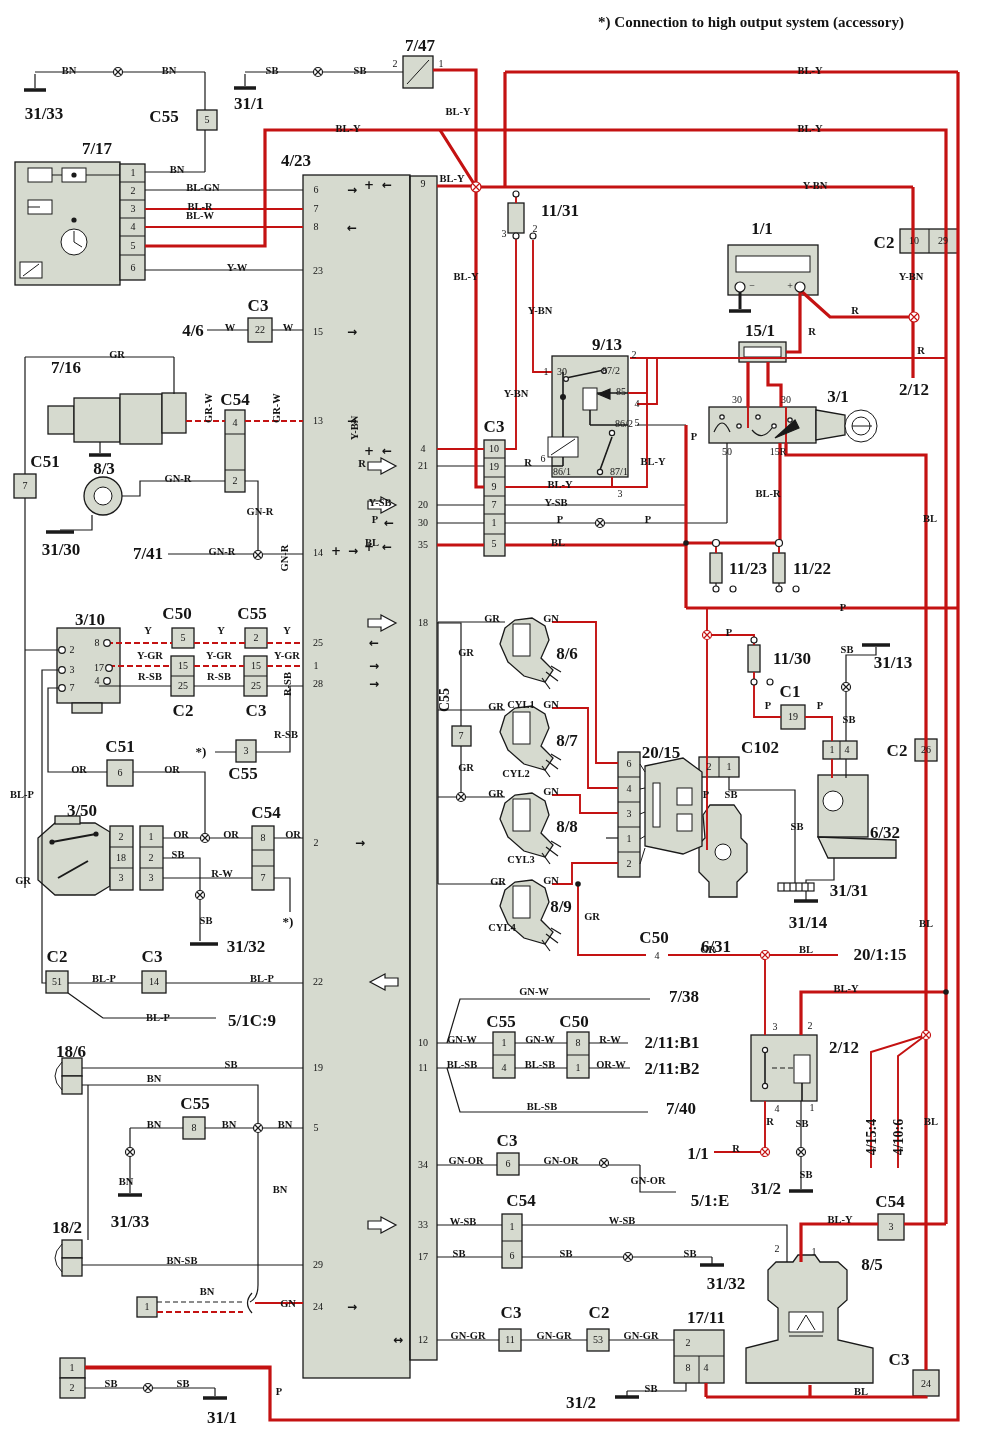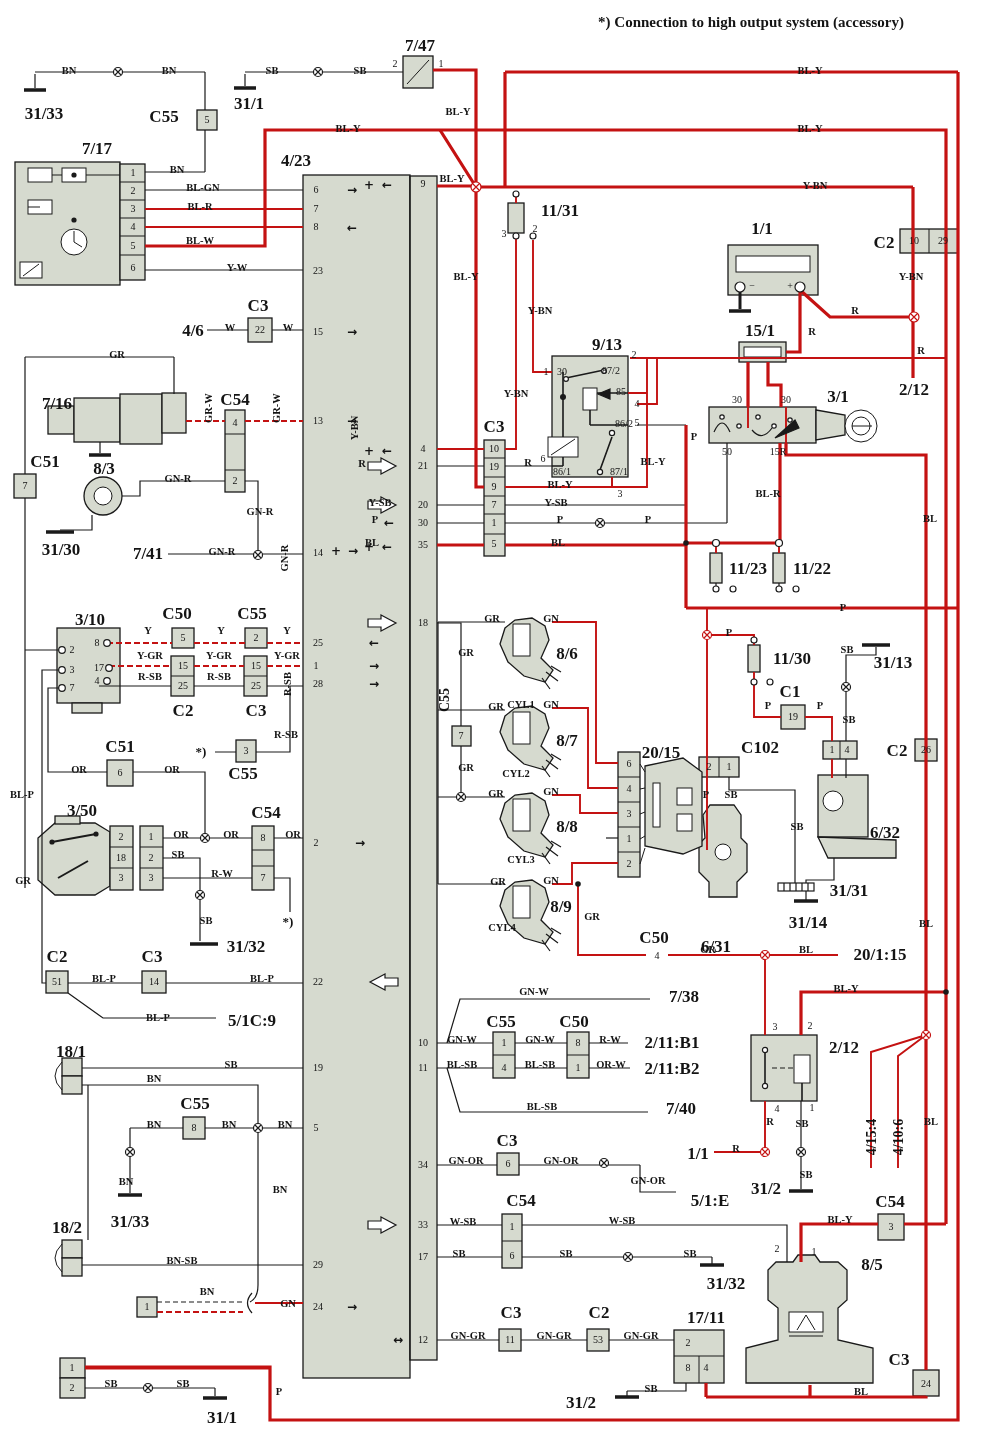--- a/index.html
+++ b/index.html
@@ -357,21 +357,21 @@
       <div class="lbl c" style="left: 97px; top: 148px;">7/17</div>
       <div class="lbl p" style="left: 133px; top: 173px;">1</div>
       <div class="lbl p" style="left: 133px; top: 191px;">2</div>
       <div class="lbl p" style="left: 133px; top: 209px;">3</div>
       <div class="lbl p" style="left: 133px; top: 227px;">4</div>
       <div class="lbl p" style="left: 133px; top: 246px;">5</div>
       <div class="lbl p" style="left: 133px; top: 268px;">6</div>
       <div class="lbl w" style="left: 177px; top: 170px;">BN</div>
       <div class="lbl w" style="left: 203px; top: 188px;">BL-GN</div>
       <div class="lbl w" style="left: 200px; top: 207px;">BL-R</div>
-      <div class="lbl w" style="left: 200px; top: 241px; font-family: Liberation Serif, serif;">BL-W</div>
+      <div class="lbl w" style="left: 200px; top: 216px; font-family: Liberation Serif, serif;">BL-W</div>
       <div class="lbl w" style="left: 237px; top: 268px;">Y-W</div>
       <div class="lbl c" style="left: 296px; top: 160px;">4/23</div>
       <div class="lbl w" style="left: 348px; top: 129px;">BL-Y</div>
       <div class="lbl p" style="left: 423px; top: 184px;">9</div>
       <div class="lbl w" style="left: 452px; top: 179px;">BL-Y</div>
       <div class="lbl w" style="left: 466px; top: 277px;">BL-Y</div>
       <div class="lbl c" style="left: 560px; top: 210px;">11/31</div>
       <div class="lbl p" style="left: 504px; top: 234px;">3</div>
       <div class="lbl p" style="left: 535px; top: 229px;">2</div>
       <div class="lbl w" style="left: 540px; top: 311px;">Y-BN</div>
@@ -453,21 +453,21 @@
       <div class="lbl p" style="left: 847px; top: 750px;">4</div>
       <div class="lbl c" style="left: 885px; top: 832px;">6/32</div>
       <div class="lbl c" style="left: 897px; top: 750px;">C2</div>
       <div class="lbl p" style="left: 926px; top: 750px;">26</div>
       <div class="lbl c" style="left: 193px; top: 330px;">4/6</div>
       <div class="lbl c" style="left: 258px; top: 305px;">C3</div>
       <div class="lbl p" style="left: 260px; top: 330px;">22</div>
       <div class="lbl w" style="left: 230px; top: 328px;">W</div>
       <div class="lbl w" style="left: 288px; top: 328px;">W</div>
       <div class="lbl w" style="left: 117px; top: 355px;">GR</div>
-      <div class="lbl c" style="left: 57px; top: 367px; margin-top: 36px;">7/16</div>
+      <div class="lbl c" style="left: 66px; top: 367px;">7/16</div>
       <div class="lbl c" style="left: 235px; top: 399px;">C54</div>
       <div class="lbl p" style="left: 235px; top: 423px;">4</div>
       <div class="lbl p" style="left: 235px; top: 481px;">2</div>
       <div class="lbl v" style="left: 209px; top: 408px;">GR-W</div>
       <div class="lbl v" style="left: 277px; top: 408px;">GR-W</div>
       <div class="lbl c" style="left: 45px; top: 461px;">C51</div>
       <div class="lbl p" style="left: 25px; top: 486px;">7</div>
       <div class="lbl c" style="left: 104px; top: 468px;">8/3</div>
       <div class="lbl w" style="left: 178px; top: 479px;">GN-R</div>
       <div class="lbl w" style="left: 260px; top: 512px;">GN-R</div>
@@ -530,21 +530,21 @@
       <div class="lbl c" style="left: 246px; top: 946px;">31/32</div>
       <div class="lbl s" style="left: 288px; top: 921px;">*)</div>
       <div class="lbl c" style="left: 57px; top: 956px;">C2</div>
       <div class="lbl p" style="left: 57px; top: 982px;">51</div>
       <div class="lbl c" style="left: 152px; top: 956px;">C3</div>
       <div class="lbl p" style="left: 154px; top: 982px;">14</div>
       <div class="lbl w" style="left: 104px; top: 979px;">BL-P</div>
       <div class="lbl w" style="left: 262px; top: 979px;">BL-P</div>
       <div class="lbl w" style="left: 158px; top: 1018px;">BL-P</div>
       <div class="lbl c" style="left: 252px; top: 1020px;">5/1C:9</div>
-      <div class="lbl c" style="left: 71px; top: 1051px;">18/1</div>
+      <div class="lbl c" style="left: 71px; top: 1051px;">18/6</div>
       <div class="lbl w" style="left: 231px; top: 1065px;">SB</div>
       <div class="lbl w" style="left: 154px; top: 1079px;">BN</div>
       <div class="lbl c" style="left: 195px; top: 1103px;">C55</div>
       <div class="lbl p" style="left: 194px; top: 1128px;">8</div>
       <div class="lbl w" style="left: 154px; top: 1125px;">BN</div>
       <div class="lbl w" style="left: 229px; top: 1125px;">BN</div>
       <div class="lbl w" style="left: 285px; top: 1125px;">BN</div>
       <div class="lbl w" style="left: 126px; top: 1182px;">BN</div>
       <div class="lbl c" style="left: 130px; top: 1221px;">31/33</div>
       <div class="lbl w" style="left: 280px; top: 1190px;">BN</div>

